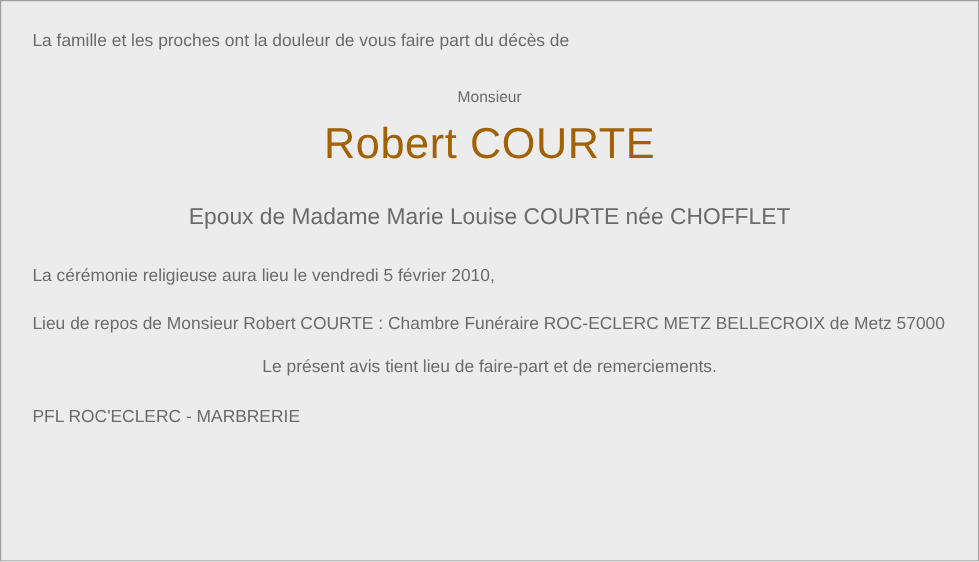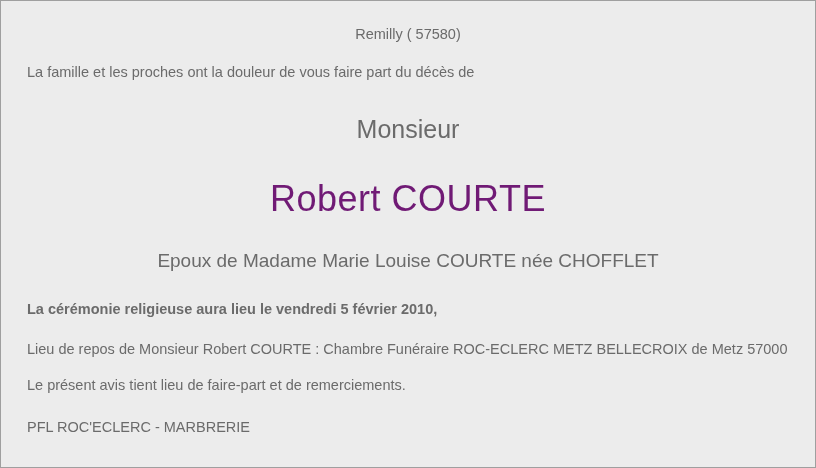--- a/index.html
+++ b/index.html
@@ -32,61 +32,58 @@
   .locality {
     text-align: center;
     font-size: 14.5px;
     margin-bottom: 16px;
   }
   .intro {
     margin-bottom: 26px;
   }
   .title-monsieur {
     text-align: center;
-    font-size: 25px;
-    margin-bottom: 22px;
+    font-size: 13px;
   }
   .deceased-name {
     text-align: center;
     font-size: 36px;
     letter-spacing: 0.5px;
     margin-bottom: 20px;
-    color: #701a75;
+    color: #a16207;
   }
   .spouse {
     text-align: center;
     font-size: 19px;
     margin-bottom: 22px;
   }
   .death-details {
     margin-bottom: 18px;
   }
   .ceremony {
     margin-bottom: 18px;
-    font-weight: bold;
   }
   .ceremony .sub {
     display: block;
   }
   .resting {
   }
   .thanks {
-    text-align: left;
+    text-align: center;
     margin-bottom: 20px;
   }
   .company {
     margin-bottom: 18px;
   }
 </style>
 </head>
 <body>
 
 <div class="notice-card">
 
-  <div class="locality">Remilly ( 57580)</div>
 
   <div class="line intro left">La famille et les proches ont la douleur de vous faire part du décès de</div>
 
   <div class="title-monsieur">Monsieur</div>
 
   <div class="deceased-name">Robert COURTE</div>
 
   <div class="spouse">Epoux de Madame Marie Louise COURTE née CHOFFLET</div>
 
 

